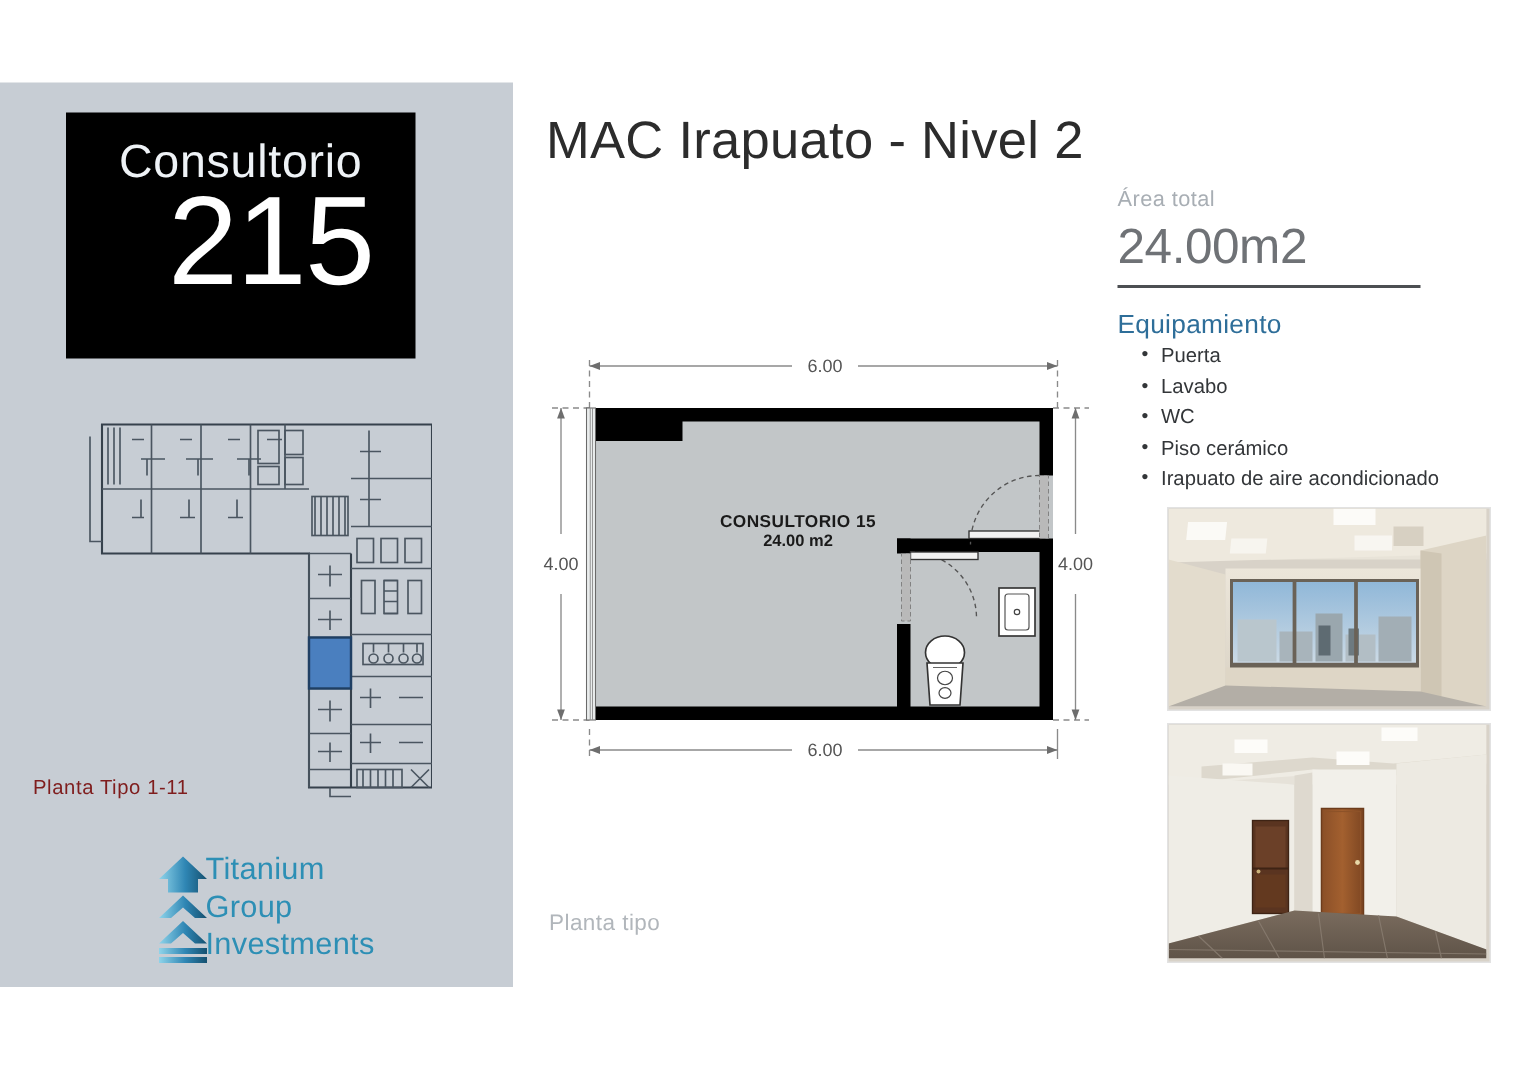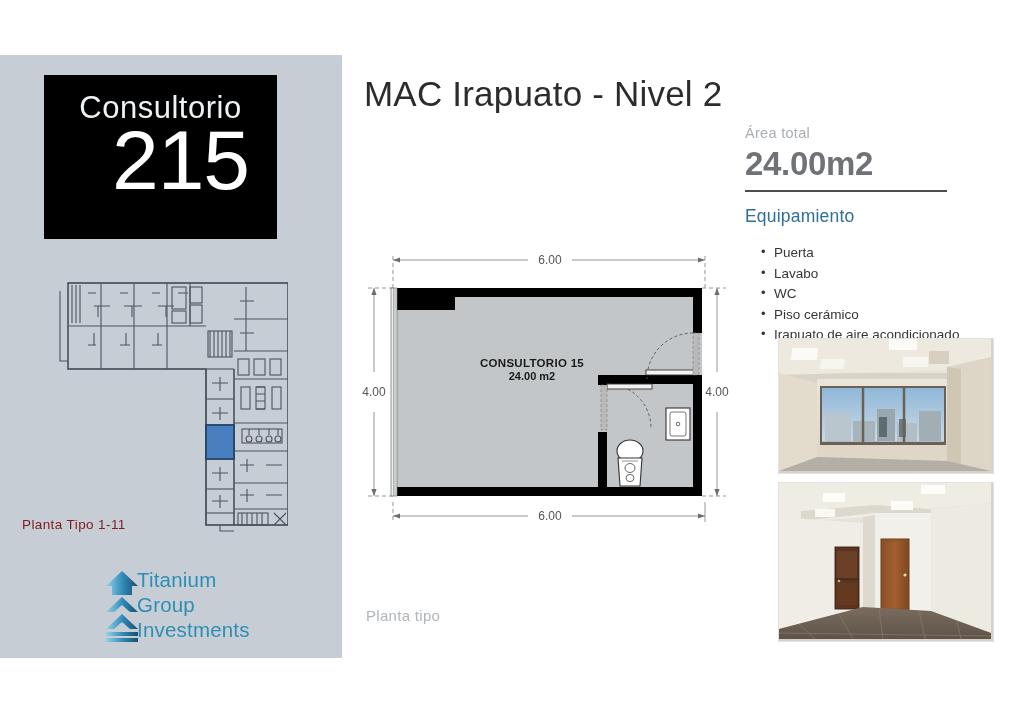--- a/index.html
+++ b/index.html
@@ -90,21 +90,21 @@
     font-size: 35px;
     font-weight: 300;
     color: #2c2c2c;
     letter-spacing: 0.2px;
     white-space: nowrap;
   }
 
   
   #plan-area {
     position: absolute;
-    left: 360px; top: 244px;
+    left: 360px; top: 228px;
     width: 370px; height: 300px;
   }
   #plan-caption {
     position: absolute;
     left: 366px; top: 607px;
     font-size: 15px;
     color: #b1b6bb;
     letter-spacing: 0.3px;
   }
 
@@ -116,41 +116,41 @@
   }
   #area-label {
     font-size: 14.5px;
     color: #a8aeb4;
     font-weight: 400;
     letter-spacing: 0.3px;
     line-height: 1.1;
   }
   #area-value {
     font-size: 33px;
-    font-weight: 700;
+    font-weight: 400;
     color: #6f7276;
     letter-spacing: -0.3px;
     line-height: 1.25;
     margin-top: 1px;
   }
   #info-divider {
     width: 202px; height: 0;
     border-top: 2px solid #4c4f52;
     margin-top: 6px;
   }
   #equip-heading {
     margin-top: 14px;
     font-size: 17.5px;
     font-weight: 400;
     color: #2e6e99;
     letter-spacing: 0.2px;
   }
   #equip-list {
     list-style: none;
-    margin: 16px 0 0 0;
+    margin: 0 0 0 0;
     padding: 0 0 0 16px;
   }
   #equip-list li {
     font-size: 13.5px;
     color: #333639;
     line-height: 20.5px;
     position: relative;
     padding-left: 13px;
     white-space: nowrap;
   }

